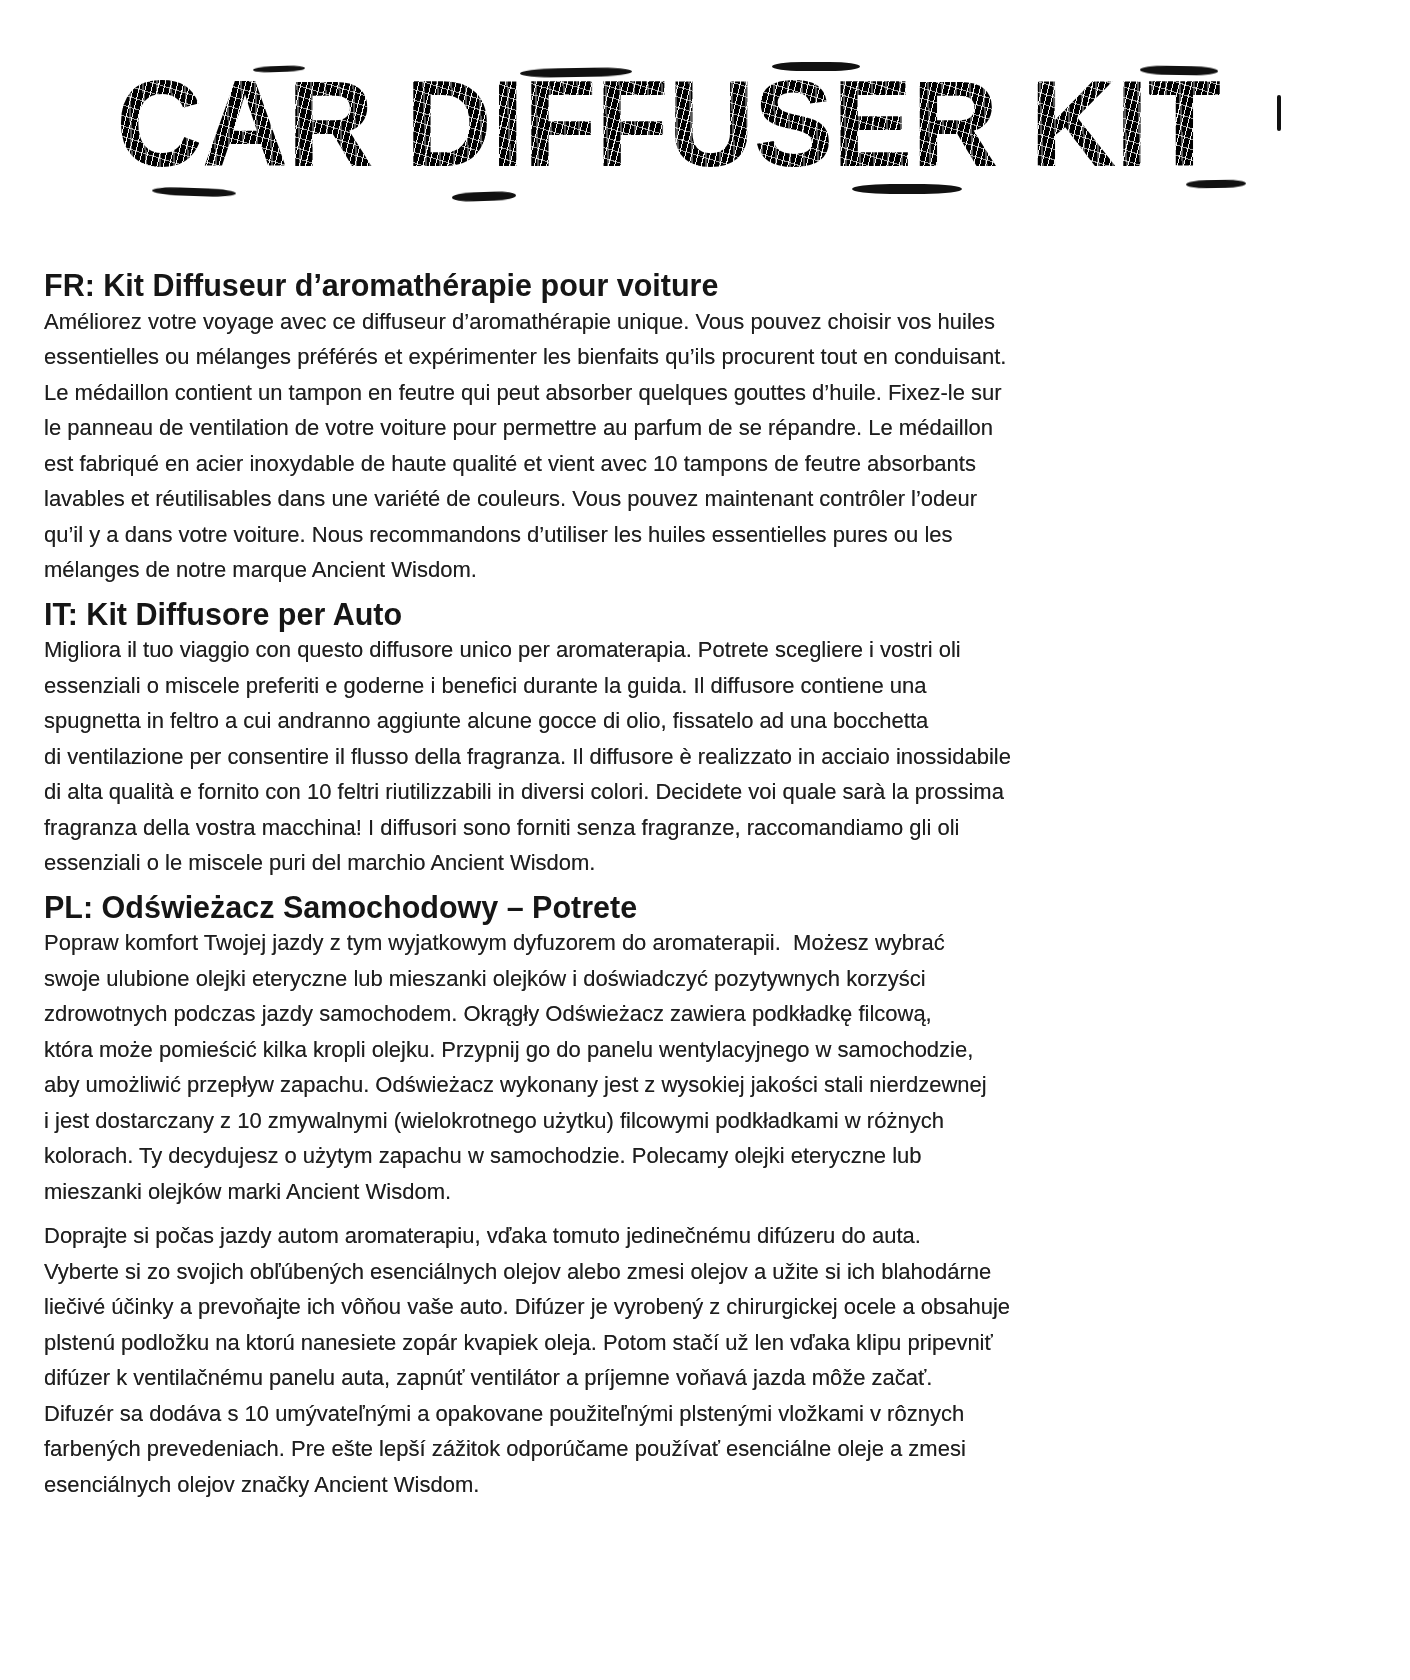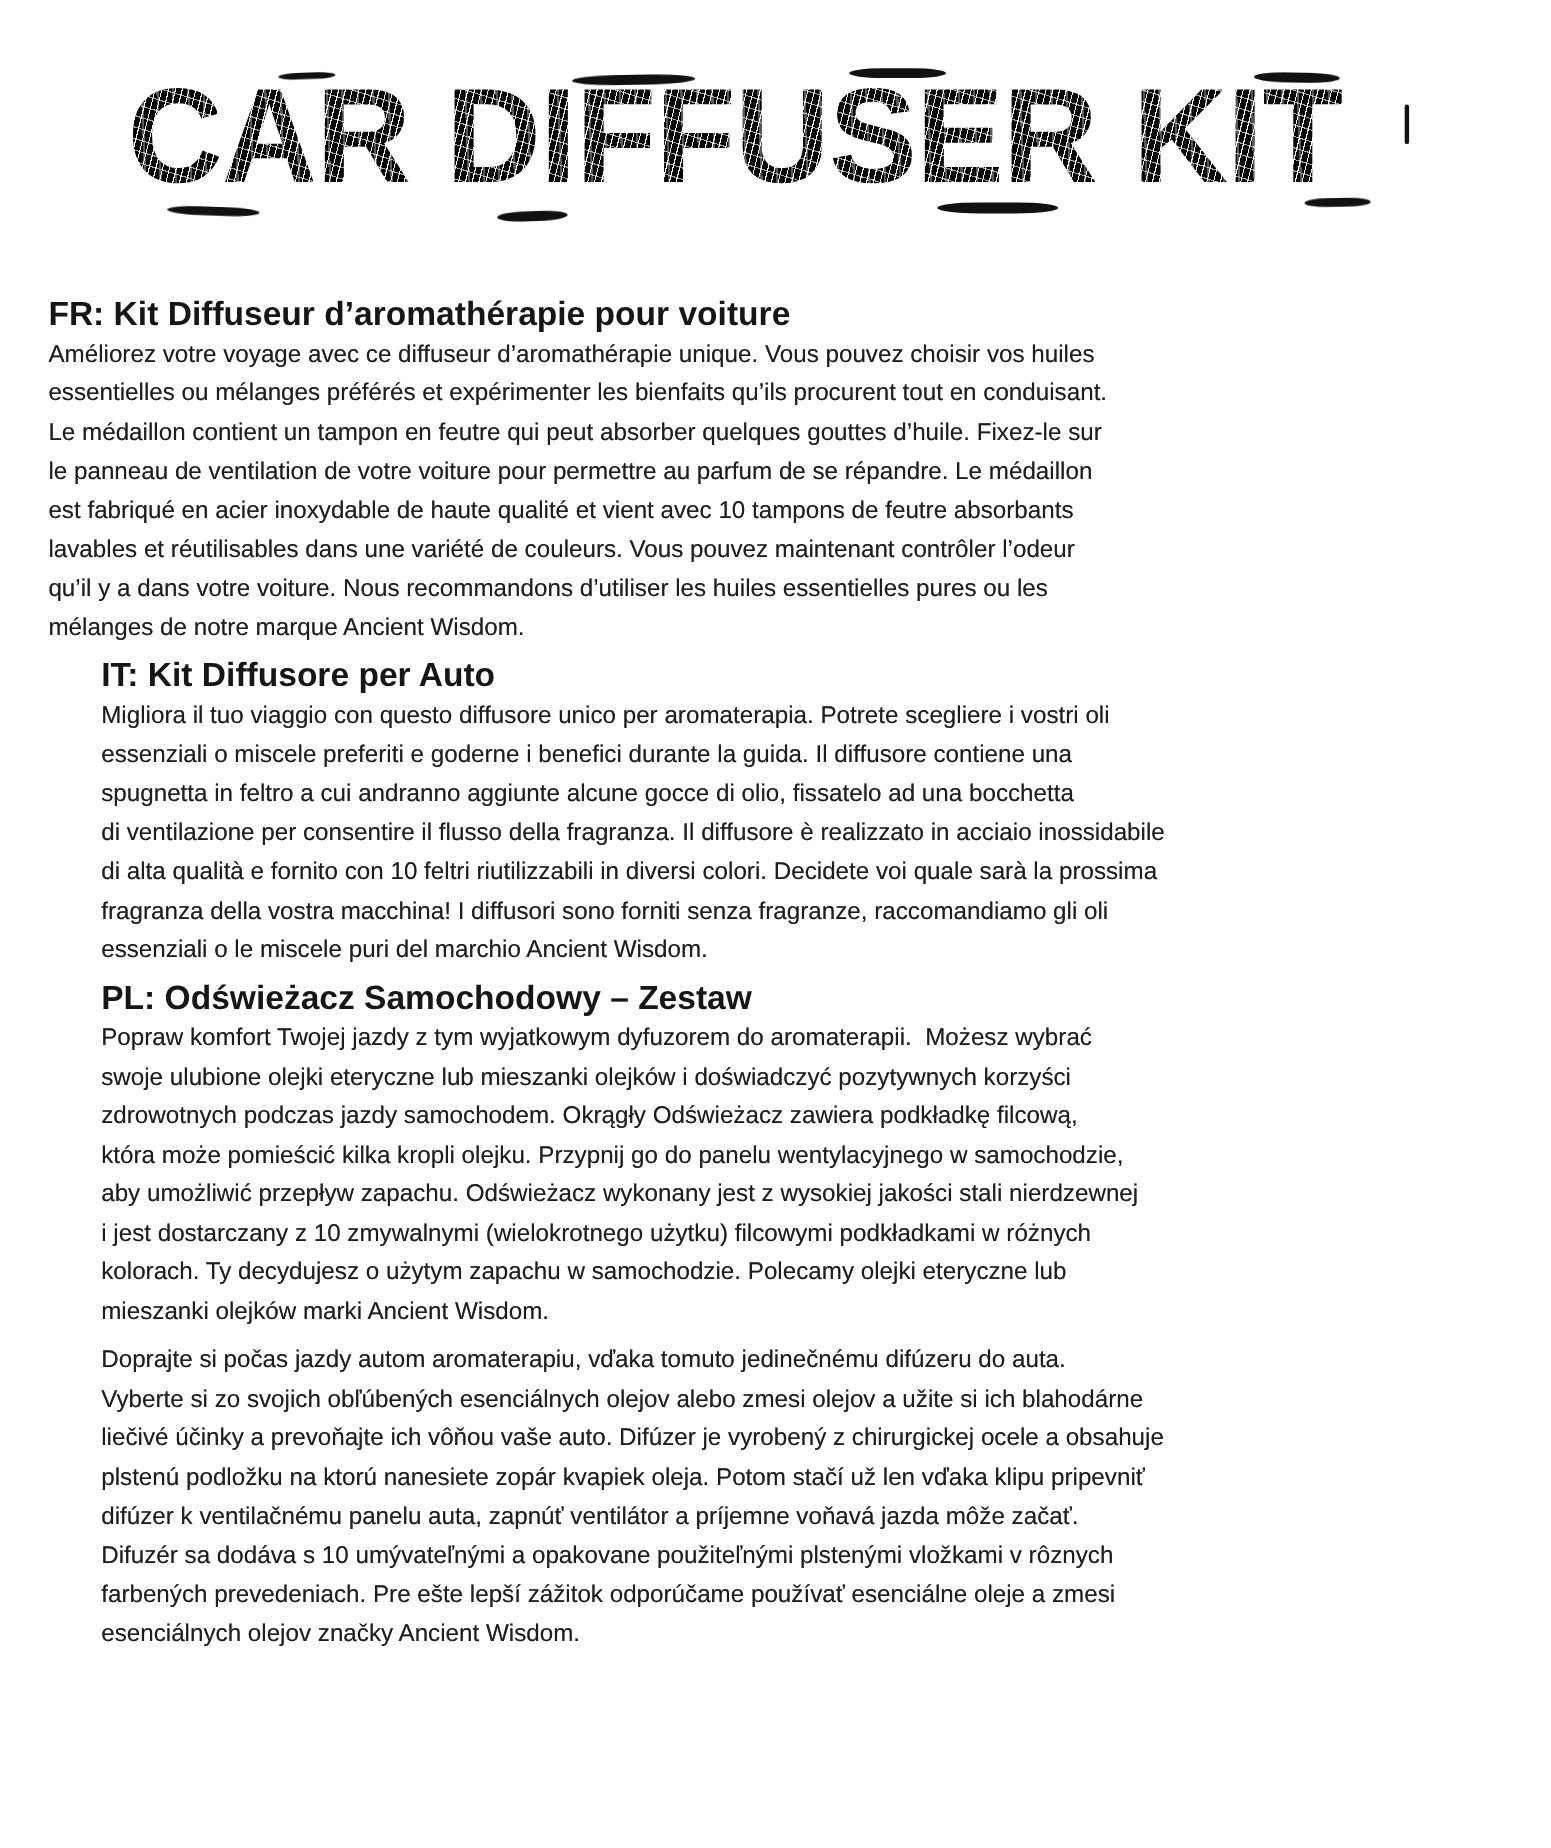--- a/index.html
+++ b/index.html
@@ -63,21 +63,20 @@
   .tick { left: 1277px; top: 95px;  width: 4px;   height: 36px; border-radius: 2px; }
   
   .content {
     position: absolute;
     left: 44px;
     top: 268px;
     width: 1360px;
   }
   .lang-section + .lang-section {
     margin-top: 9px;
-    margin-left: 48px;
   }
   .heading {
     margin: 0;
     font-size: 30.5px;
     line-height: 35.5px;
     font-weight: 700;
     color: #161616;
     white-space: pre;
   }
   .body-text {
@@ -127,21 +126,21 @@
       <p class="body-text">Migliora il tuo viaggio con questo diffusore unico per aromaterapia. Potrete scegliere i vostri oli
 essenziali o miscele preferiti e goderne i benefici durante la guida. Il diffusore contiene una
 spugnetta in feltro a cui andranno aggiunte alcune gocce di olio, fissatelo ad una bocchetta
 di ventilazione per consentire il flusso della fragranza. Il diffusore è realizzato in acciaio inossidabile
 di alta qualità e fornito con 10 feltri riutilizzabili in diversi colori. Decidete voi quale sarà la prossima
 fragranza della vostra macchina! I diffusori sono forniti senza fragranze, raccomandiamo gli oli
 essenziali o le miscele puri del marchio Ancient Wisdom.</p>
     </section>
 
     <section class="lang-section">
-      <h2 class="heading">PL: Odświeżacz Samochodowy – Zestaw</h2>
+      <h2 class="heading">PL: Odświeżacz Samochodowy – Potrete</h2>
       <p class="body-text">Popraw komfort Twojej jazdy z tym wyjatkowym dyfuzorem do aromaterapii.  Możesz wybrać
 swoje ulubione olejki eteryczne lub mieszanki olejków i doświadczyć pozytywnych korzyści
 zdrowotnych podczas jazdy samochodem. Okrągły Odświeżacz zawiera podkładkę filcową,
 która może pomieścić kilka kropli olejku. Przypnij go do panelu wentylacyjnego w samochodzie,
 aby umożliwić przepływ zapachu. Odświeżacz wykonany jest z wysokiej jakości stali nierdzewnej
 i jest dostarczany z 10 zmywalnymi (wielokrotnego użytku) filcowymi podkładkami w różnych
 kolorach. Ty decydujesz o użytym zapachu w samochodzie. Polecamy olejki eteryczne lub
 mieszanki olejków marki Ancient Wisdom.</p>
     </section>
 

